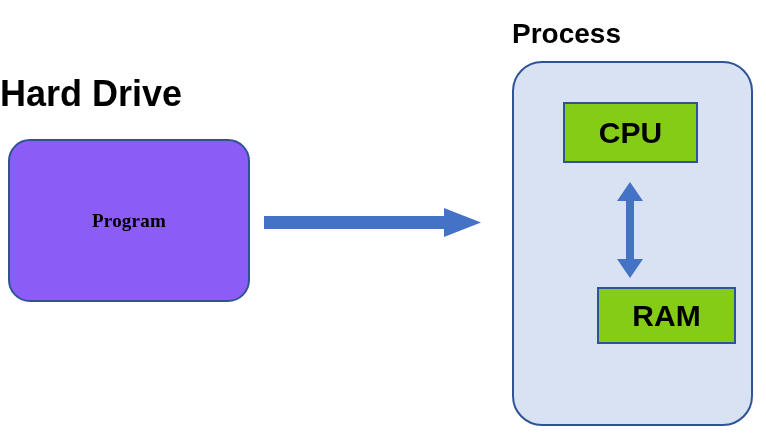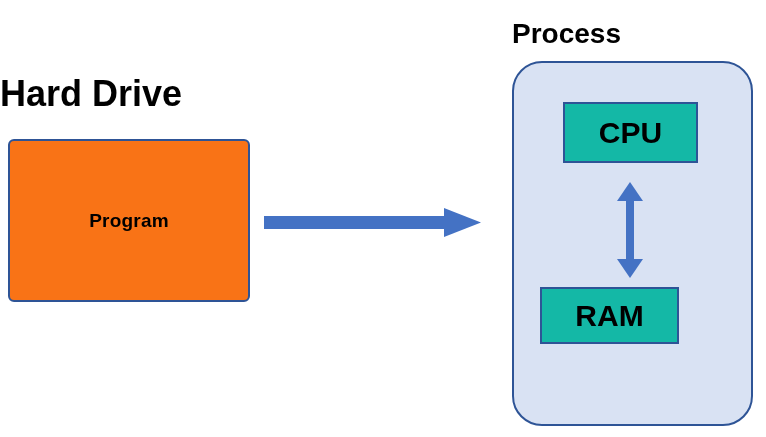--- a/index.html
+++ b/index.html
@@ -42,23 +42,24 @@
   }
 
   
   #hard-drive-box {
     position: absolute;
     left: 8px;
     top: 139px;
     width: 242px;
     height: 163px;
     box-sizing: border-box;
-    background: #f97316;
+    background: #8b5cf6;
     border: 2px solid #2E5496;
-    border-radius: 6px;
+    border-radius: 22px;
+    font-family: Liberation Serif, serif;
   }
   #program-label {
     position: absolute;
     left: 0px;
     top: 0px;
     width: 100%;
     height: 100%;
     display: flex;
     align-items: center;
     justify-content: center;
@@ -78,38 +79,38 @@
     box-sizing: border-box;
     background: #D9E2F3;
     border: 2px solid #2E5496;
     border-radius: 30px;
   }
 
   
   .unit-box {
     position: absolute;
     box-sizing: border-box;
-    background: #14b8a6;
+    background: #84cc16;
     border: 2px solid #2E5496;
     border-radius: 0;
     display: flex;
     align-items: center;
     justify-content: center;
     font-size: 30px;
     font-weight: bold;
     color: #000000;
   }
   #cpu-box {
     left: 563px;
     top: 102px;
     width: 135px;
     height: 61px;
   }
   #ram-box {
-    left: 540px;
+    left: 597px;
     top: 287px;
     width: 139px;
     height: 57px;
   }
 
   
   .arrow-svg {
     position: absolute;
     overflow: visible;
   }

